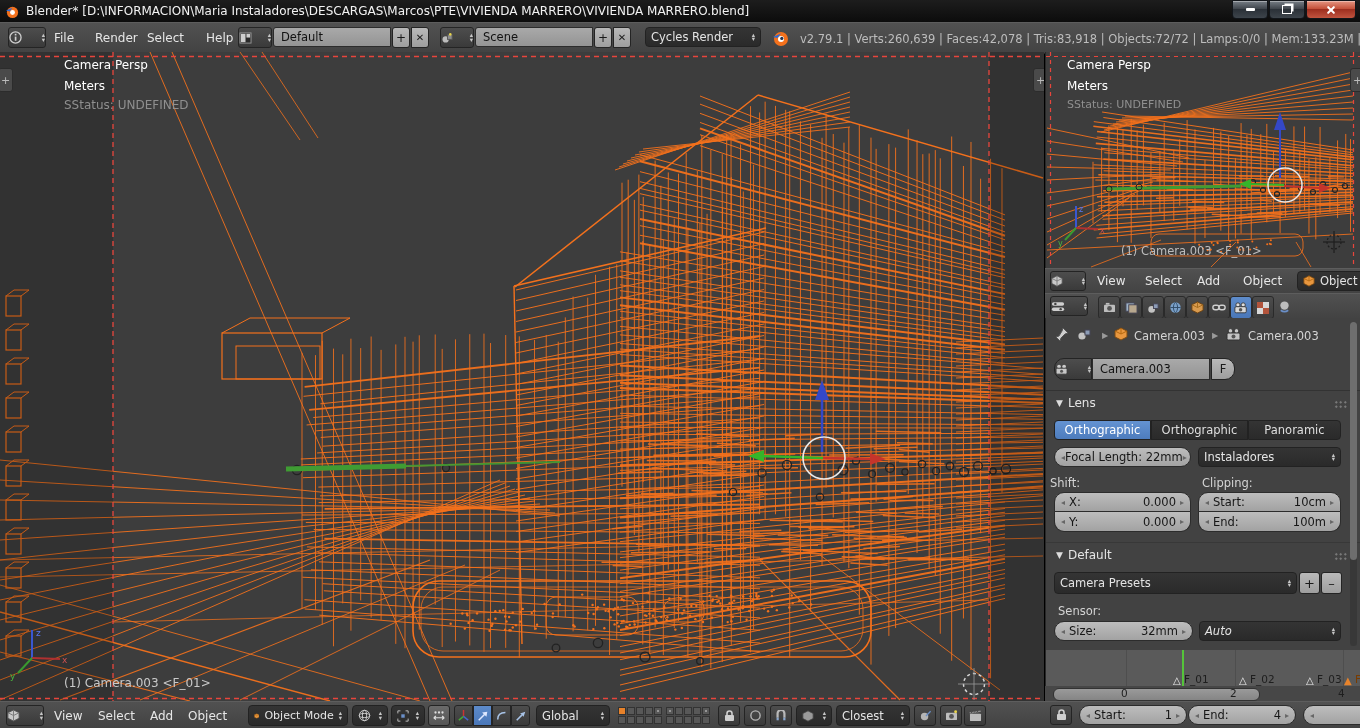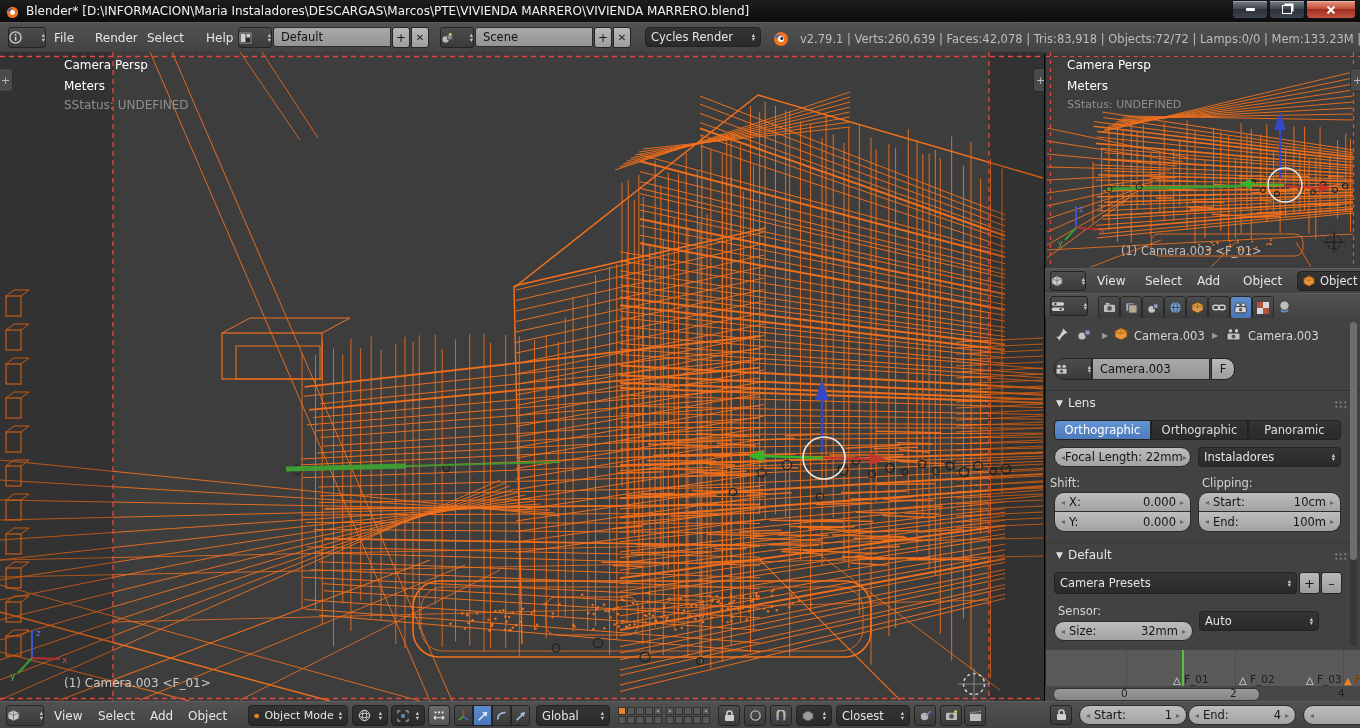--- a/index.html
+++ b/index.html
@@ -1182,21 +1182,21 @@
   <div class="abs btn lt" style="left:275px;top:254px;width:21px;height:22px;font-size:13px;">–</div>
 
   <span class="abs plabel" style="left:12px;top:286px;">Sensor:</span>
 
   <div class="abs pill" style="left:8px;top:303px;width:139px;">
     <span class="aL">◂</span>
       <span style="margin-left:4px;">Size:</span>
     <span class="val">32mm</span>
       <span class="aR" style="margin-left:4px;">▸</span>
   </div>
-  <div class="abs drop" style="left:153px;top:293px;width:120px;">
+  <div class="abs drop" style="left:153px;top:303px;width:142px;font-style:italic;">
     <span>Auto</span>
       <span class="ud">
         <span>▴</span>
         <span>▾</span>
       </span>
   </div>
 
   <div class="abs" style="left:304px;top:4px;width:7px;height:324px;background:#383838;border-radius:4px;">
     <div style="position:absolute;left:0;top:0;width:7px;height:238px;background:#6e6e6e;border-radius:4px;"></div>
   </div>

